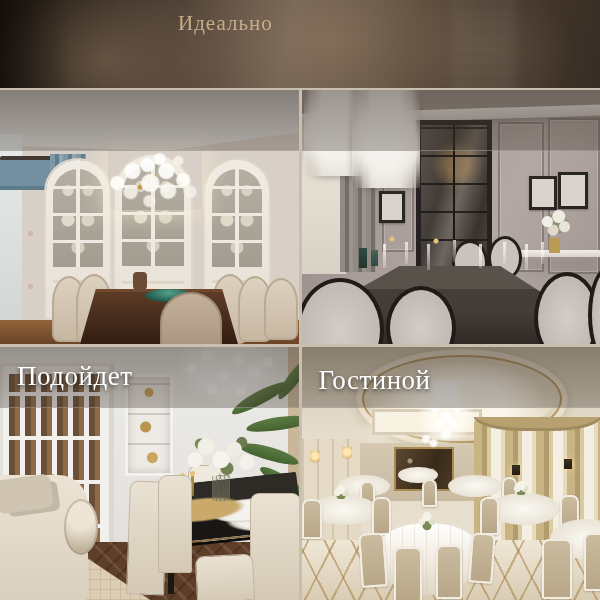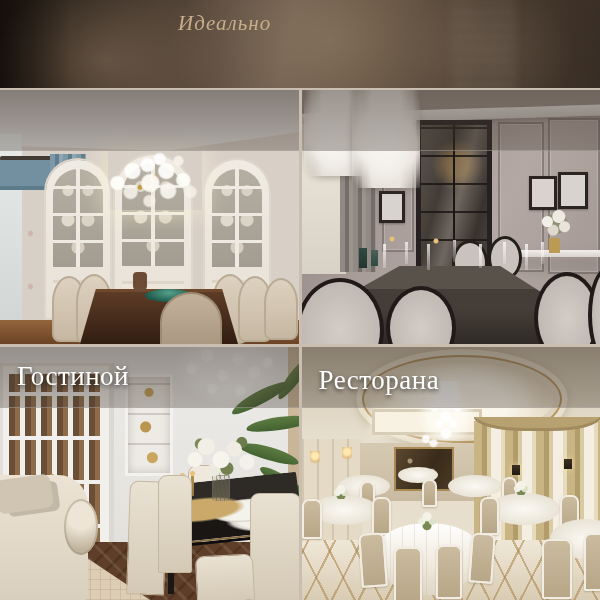--- a/index.html
+++ b/index.html
@@ -13,21 +13,21 @@
       radial-gradient(ellipse 160px 120px at 105px 60px, rgba(150,125,100,.45), transparent 70%),
       radial-gradient(ellipse 220px 150px at 330px 40px, rgba(172,148,122,.38), transparent 72%),
       radial-gradient(ellipse 120px 100px at 490px 52px, rgba(142,122,100,.28), transparent 70%),
       linear-gradient(100deg,#241c15 0%,#32281f 14%,#55463a 32%,#6e5d4d 48%,#60503f 62%,#4a3c30 80%,#382d24 100%);}
   .hero::before{content:"";position:absolute;left:452px;top:0;width:64px;height:88px;
     background:repeating-linear-gradient(0deg, rgba(232,221,204,.16) 0 6px, rgba(38,28,20,.14) 6px 12px);
     filter:blur(4px);}
   .hero::after{content:"";position:absolute;left:0;top:0;width:72px;height:100%;
     background:linear-gradient(90deg, rgba(8,5,3,.55), rgba(8,5,3,0));}
   .hero-subtitle{position:absolute;left:178px;top:11px;font-size:21px;letter-spacing:1px;
-    color:#c8ad8a;z-index:5;font-style:italic;}
+    color:#c8ad8a;z-index:5;}
   .hero-title{position:absolute;left:114px;top:21px;font-size:51px;line-height:1;letter-spacing:1px;
     color:#f7f4ee;z-index:5;text-shadow:0 1px 3px rgba(0,0,0,.45);}
 
   
   .grid{display:grid;grid-template-columns:1fr 1fr;grid-template-rows:254px 253px;gap:3px;
     background:#c9beb0;border-top:2px solid #c9beb0;}
   .tile{position:relative;overflow:hidden;background:#cfc6bc;}
   .shade{position:absolute;left:0;top:0;right:0;height:60px;z-index:30;
     background:linear-gradient(180deg, rgba(64,54,45,.50), rgba(64,54,45,.34));
     border-bottom:1px solid rgba(255,255,255,.28);}
@@ -447,21 +447,21 @@
       <div class="s t3-plates"></div>
       <div class="s t3-candles"></div>
       <div class="s t3-vase"></div>
       <div class="s t3-bouquet"></div>
       <div class="s t3-ch t3-c1"></div>
       <div class="s t3-ch t3-c2"></div>
       <div class="s t3-ch t3-c4"></div>
       <div class="s t3-ch t3-c5"></div>
       <div class="s t3-sofa"></div>
       <div class="shade"></div>
-      <div class="tile-label lab3">Гостиной</div>
+      <div class="tile-label lab3">Подойдет</div>
     </div>
 
     <div class="tile" role="img" aria-label="Банкетный зал ресторана: купольный потолок, хрустальные люстры, круглые столы с белыми скатертями">
       <div class="s t4-base"></div>
       <div class="s t4-ceiling"></div>
       <div class="s t4-dome"></div>
       <div class="s t4-cove"></div>
       <div class="s t4-wallL"></div>
       <div class="s t4-sconce t4-sc1"></div>
       <div class="s t4-sconce t4-sc2"></div>
@@ -490,17 +490,17 @@
       <div class="s t4-tbl t4-tr"></div>
       <div class="s t4-tbl t4-tb"></div>
       <div class="s t4-fl t4-fl1"></div>
       <div class="s t4-ch t4-cA"></div>
       <div class="s t4-ch t4-cB"></div>
       <div class="s t4-ch t4-cC"></div>
       <div class="s t4-ch t4-cD"></div>
       <div class="s t4-ch t4-cI"></div>
       <div class="s t4-ch t4-cJ"></div>
       <div class="shade"></div>
-      <div class="tile-label lab4">Ресторана</div>
+      <div class="tile-label lab4">Гостиной</div>
     </div>
 
   </div>
 </div>
 
 </body></html>

